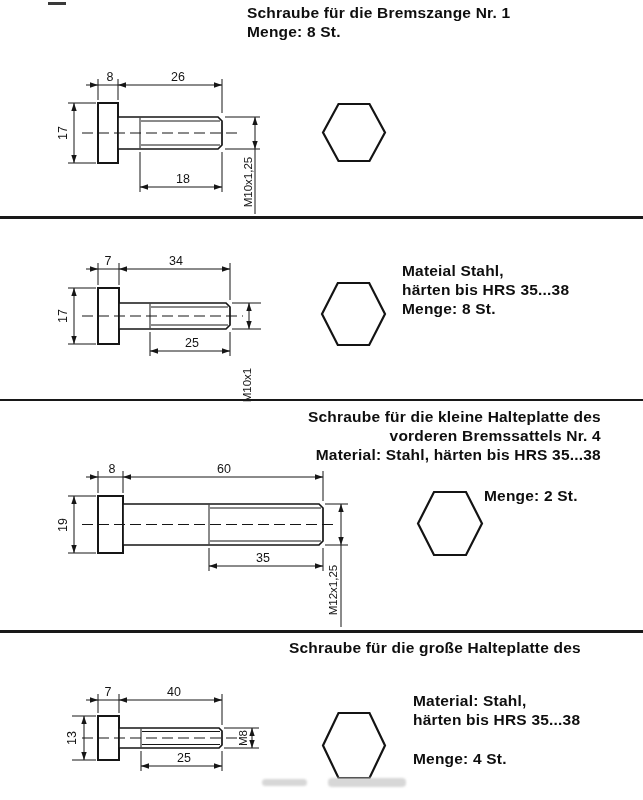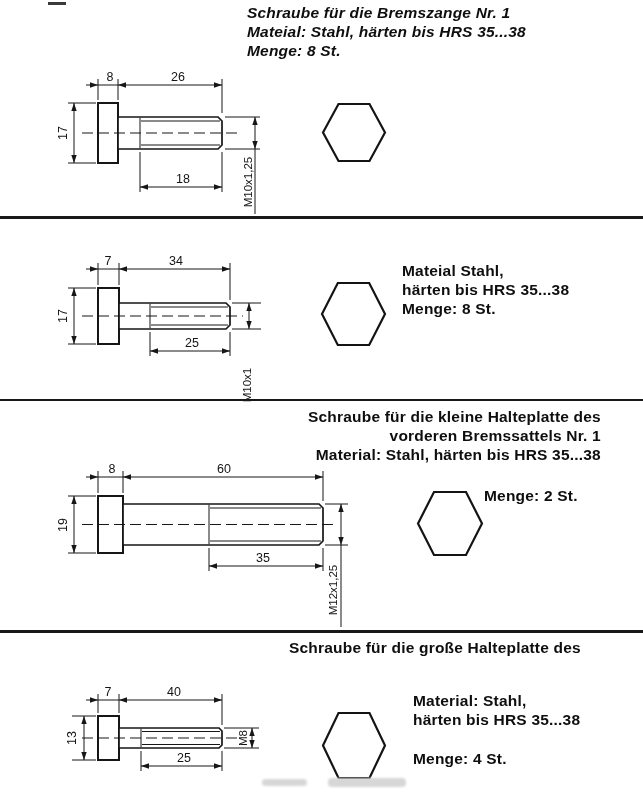--- a/index.html
+++ b/index.html
@@ -21,23 +21,22 @@
   .spec{font-family:"Liberation Sans",sans-serif;font-size:11.5px;fill:#141414;text-anchor:middle;}
   svg.hex polygon{fill:#ffffff;stroke:#141414;stroke-width:2.2;stroke-linejoin:miter;}
 </style>
 </head>
 <body>
 
 <div class="page">
 
   <div class="mark" style="left:48px;top:2px;width:18px;height:3px;"></div>
 
-  <div class="t" style="left:247px;top:3px;font-style:italic;">
+  <div class="t" style="left:247px;top:3px;">
     <div>Schraube für die Bremszange Nr. 1</div>
-    <div>Mateial: Stahl, härten bis HRS 35...38</div>
     <div>Menge: 8 St.</div>
   </div>
 
   <svg class="draw" style="left:55px;top:65px;" width="215" height="153" viewBox="55 65 215 153">
     <g>
       <line class="thin" x1="98" y1="100" x2="98" y2="79"></line>
       <line class="thin" x1="118" y1="100" x2="118" y2="79"></line>
       <line class="thin" x1="222" y1="113" x2="222" y2="79"></line>
       <line class="thin" x1="86" y1="85" x2="222" y2="85"></line>
       <polygon class="arr" points="98,85 90,82.3 90,87.7"></polygon>
@@ -139,21 +138,21 @@
   </svg>
 
   <svg class="hex" style="position:absolute;left:319px;top:280px;" width="69" height="68" viewBox="319 280 69 68">
     <polygon points="322,314 337.8,283 369.2,283 385,314 369.2,345 337.8,345"></polygon>
   </svg>
 
   <div class="divider" style="top:398.5px;height:2px;"></div>
 
   <div class="t" style="left:308px;top:407px;text-align:right;">
     <div>Schraube für die kleine Halteplatte des</div>
-    <div>vorderen Bremssattels Nr. 1</div>
+    <div>vorderen Bremssattels Nr. 4</div>
     <div>Material: Stahl, härten bis HRS 35...38</div>
   </div>
   <div class="t" style="left:484px;top:486px;">Menge: 2 St.</div>
 
   <svg class="draw" style="left:55px;top:440px;" width="302" height="190" viewBox="55 440 302 190">
     <g>
       <line class="thin" x1="98" y1="493" x2="98" y2="471"></line>
       <line class="thin" x1="123" y1="493" x2="123" y2="471"></line>
       <line class="thin" x1="323" y1="501" x2="323" y2="471"></line>
       <line class="thin" x1="86" y1="477" x2="323" y2="477"></line>

